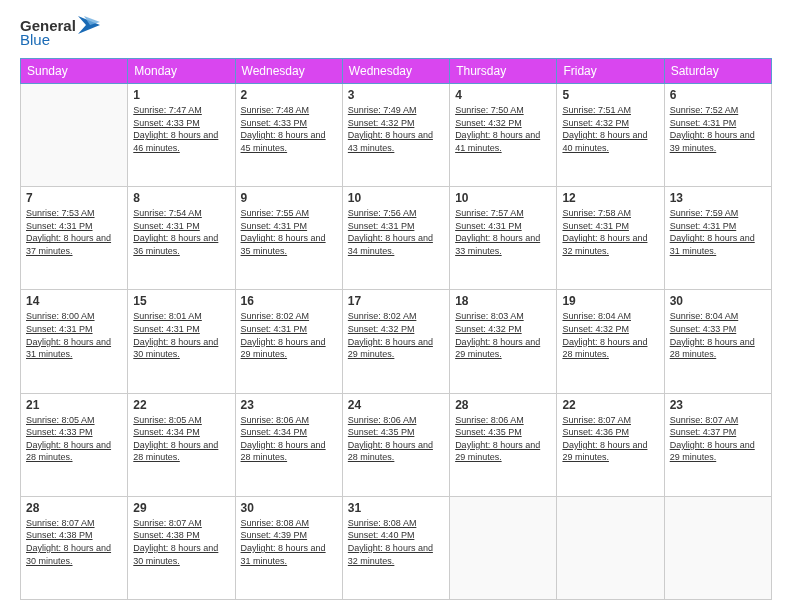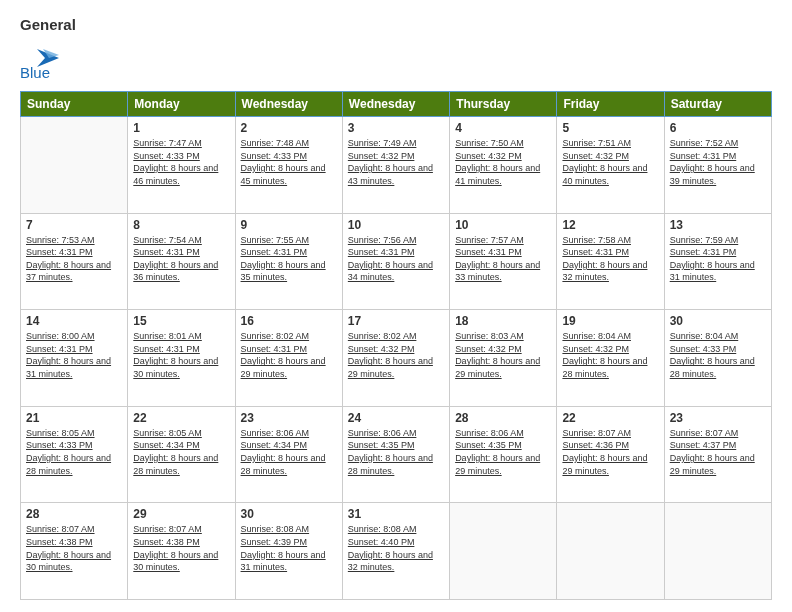--- a/index.html
+++ b/index.html
@@ -39,24 +39,24 @@
     .location-title {
       font-size: 15px;
       color: #555;
     }
     .calendar {
       width: 100%;
       border-collapse: collapse;
       flex: 1;
     }
     .calendar th {
-      background-color: #4d7c0f;
+      background-color: #d946ef;
       color: #fff;
       font-size: 12px;
-      font-weight: bold;
+      font-weight: normal;
       padding: 5px 6px;
       text-align: left;
       border: 1px solid #5a9ad0;
     }
     .calendar td {
       border: 1px solid #ccc;
       vertical-align: top;
       padding: 4px 5px;
       font-size: 9.5px;
       color: #333;
@@ -79,21 +79,21 @@
       text-decoration: underline;
     }
   </style>
 </head>
 <body>
 
 <div class="container">
   <div class="header">
     <div class="logo">
     <div style="display:flex;flex-direction:column;align-items:flex-start;">
-      <div style="display:flex;align-items:center;gap:16px;flex-direction:column;">
+      <div style="display:flex;align-items:center;gap:2px;">
         <span style="font-size:15px;font-weight:bold;color:#333;">General</span>
         <svg width="22" height="18" viewBox="0 0 22 18">
           <polygon points="0,0 22,9 0,18 8,9" fill="#1a6ab5"></polygon>
           <polygon points="6,0 22,6 12,9 6,0" fill="#6aabdf" opacity="0.8"></polygon>
         </svg>
       </div>
       <span style="font-size:15px;font-weight:normal;color:#1a6ab5;margin-top:-3px;">Blue</span>
     </div>
   </div>
     <div class="title-block">

